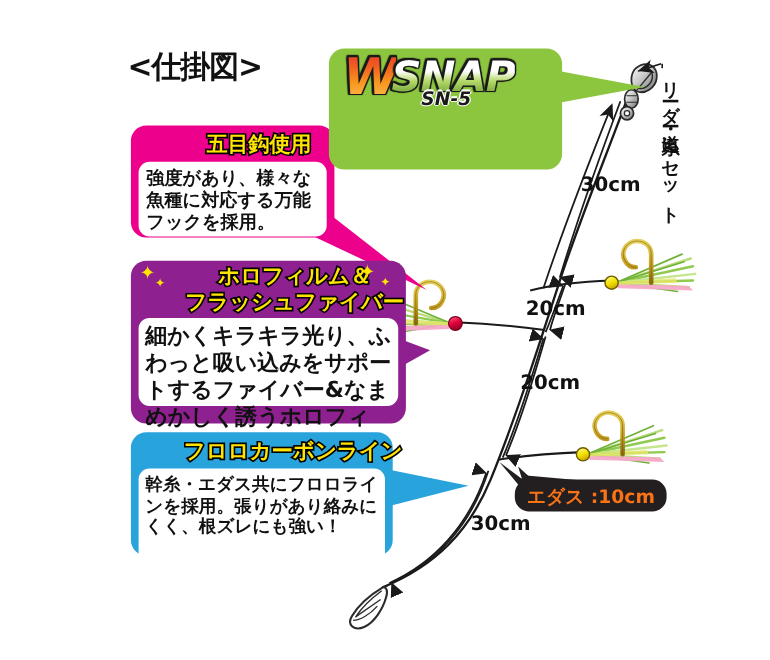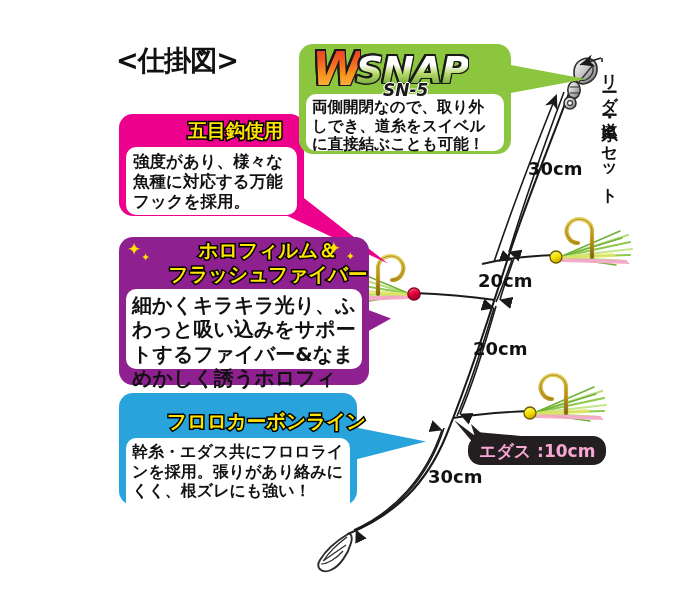--- a/index.html
+++ b/index.html
@@ -85,32 +85,32 @@
   #box-holo .body{margin:4px 7px 7px 7px;height:80px;padding:4px 6px;font-size:20px;line-height:1.22;}
   #tail-holo{
     left:315px;top:296px;width:60px;height:56px;
     background:#8e2090;
     clip-path:polygon(0% 0%, 100% 40%, 0% 100%, 22% 50%);
   }
   .spark{position:absolute;color:#ffe400;font-size:15px;-webkit-text-stroke:0;}
 
   
   #box-fluoro{left:103px;top:393px;width:238px;height:112px;background:#29a3dc;}
-  #box-fluoro .cap{font-size:19.5px;padding-top:15px;}
+  #box-fluoro .cap{font-size:19.5px;padding-top:3px;}
   #box-fluoro .body{margin:3px 7px 7px 7px;height:96px;padding:4px 6px;font-size:16px;}
   #tail-fluoro{
     left:330px;top:424px;width:80px;height:38px;
     background:#29a3dc;
     clip-path:polygon(0% 4%, 100% 46%, 0% 100%);
   }
 
   
   #edasu{
     left:452px;top:436px;height:27px;padding:2px 11px 0 11px;
-    background:#231f20;border-radius:13px;color:#f9a8d4;
+    background:#231f20;border-radius:13px;color:#f97316;
     font-size:17px;font-weight:bold;white-space:nowrap;
     display:flex;align-items:center;
   }
 
   
   .dim{font-size:18px;font-weight:bold;color:#111;white-space:nowrap;}
   #dim-30a{left:512px;top:158px;}
   #dim-20a{left:462px;top:270px;}
   #dim-20b{left:457px;top:338px;}
   #dim-30b{left:412px;top:466px;}
@@ -291,21 +291,20 @@
     <div class="body">強度があり、様々な魚種に対応する万能フックを採用。</div>
   </div>
 
   <div class="abs" id="tail-wsnap"></div>
   <div class="abs callout" id="box-wsnap">
     <div class="wsnap-logo">
       <span id="wsnapW">W</span>
       <span id="wsnapSNAP">SNAP</span>
       <span id="wsnapSub">SN-5</span>
     </div>
-    <div class="body">両側開閉なので、取り外しでき、道糸をスイベルに直接結ぶことも可能！</div>
   </div>
 
   <div class="abs" id="tail-holo"></div>
   <div class="abs callout" id="box-holo">
     <div style="position:relative;">
       <span class="spark" style="left:8px;top:2px;font-size:17px;">✦</span>
       <span class="spark" style="left:22px;top:14px;font-size:11px;">✦</span>
       <span class="spark" style="right:28px;top:1px;font-size:17px;">✦</span>
       <span class="spark" style="right:14px;top:13px;font-size:11px;">✦</span>
       <div class="cap">ホロフィルム＆</div>

